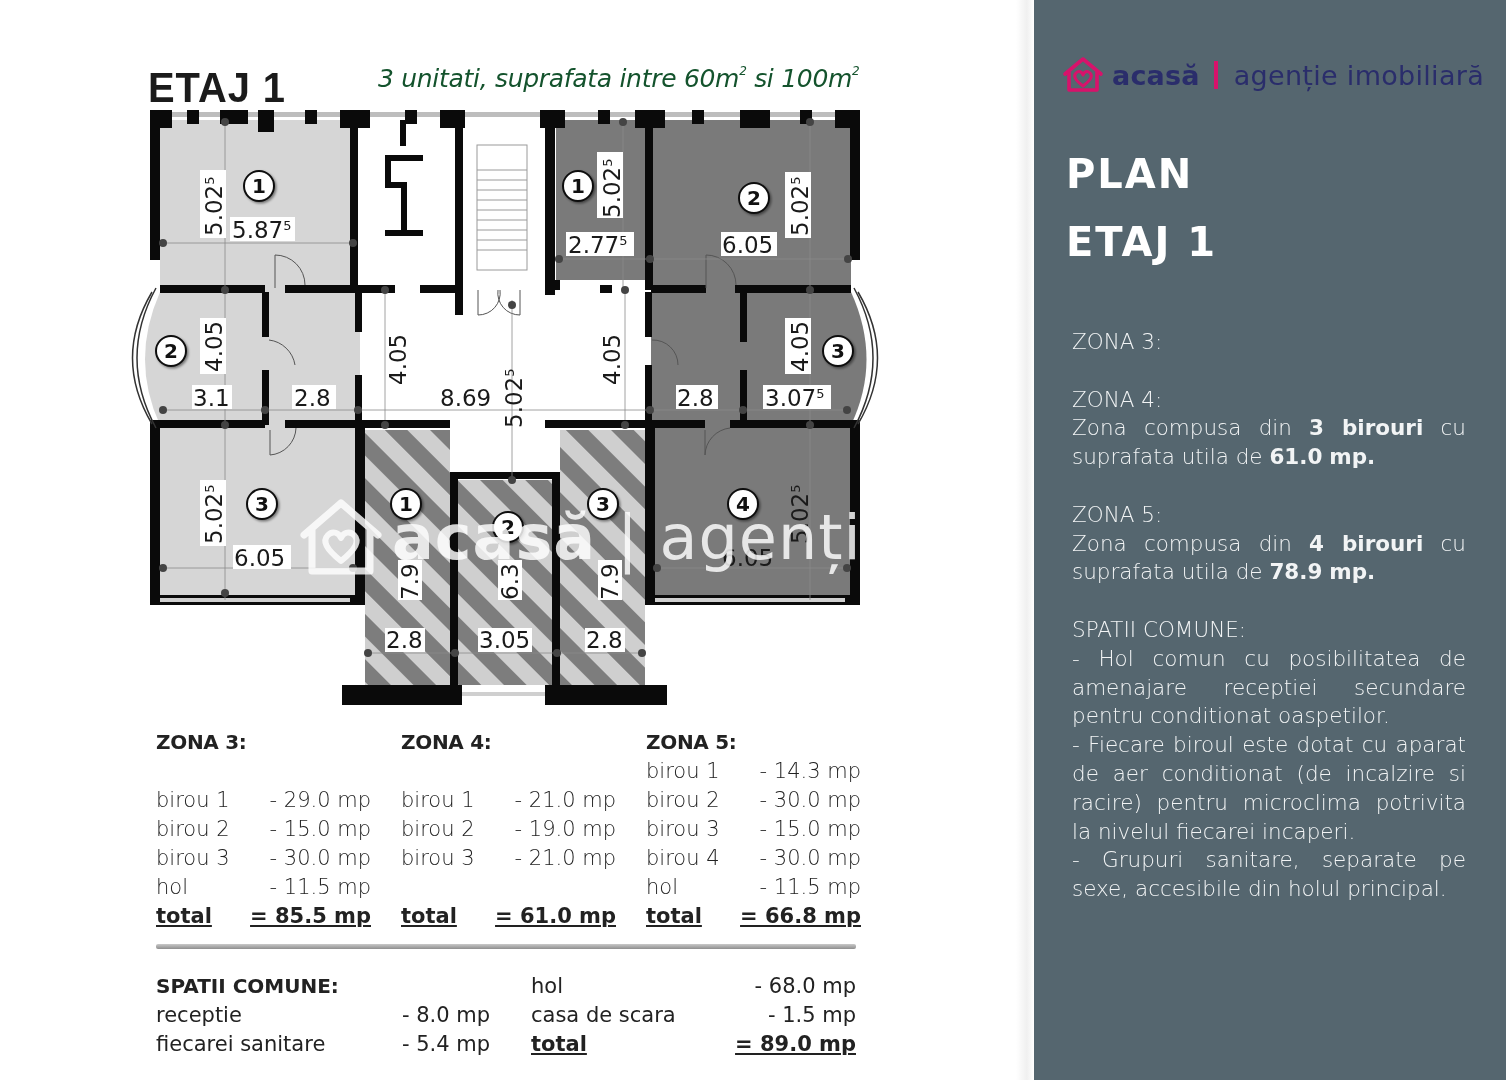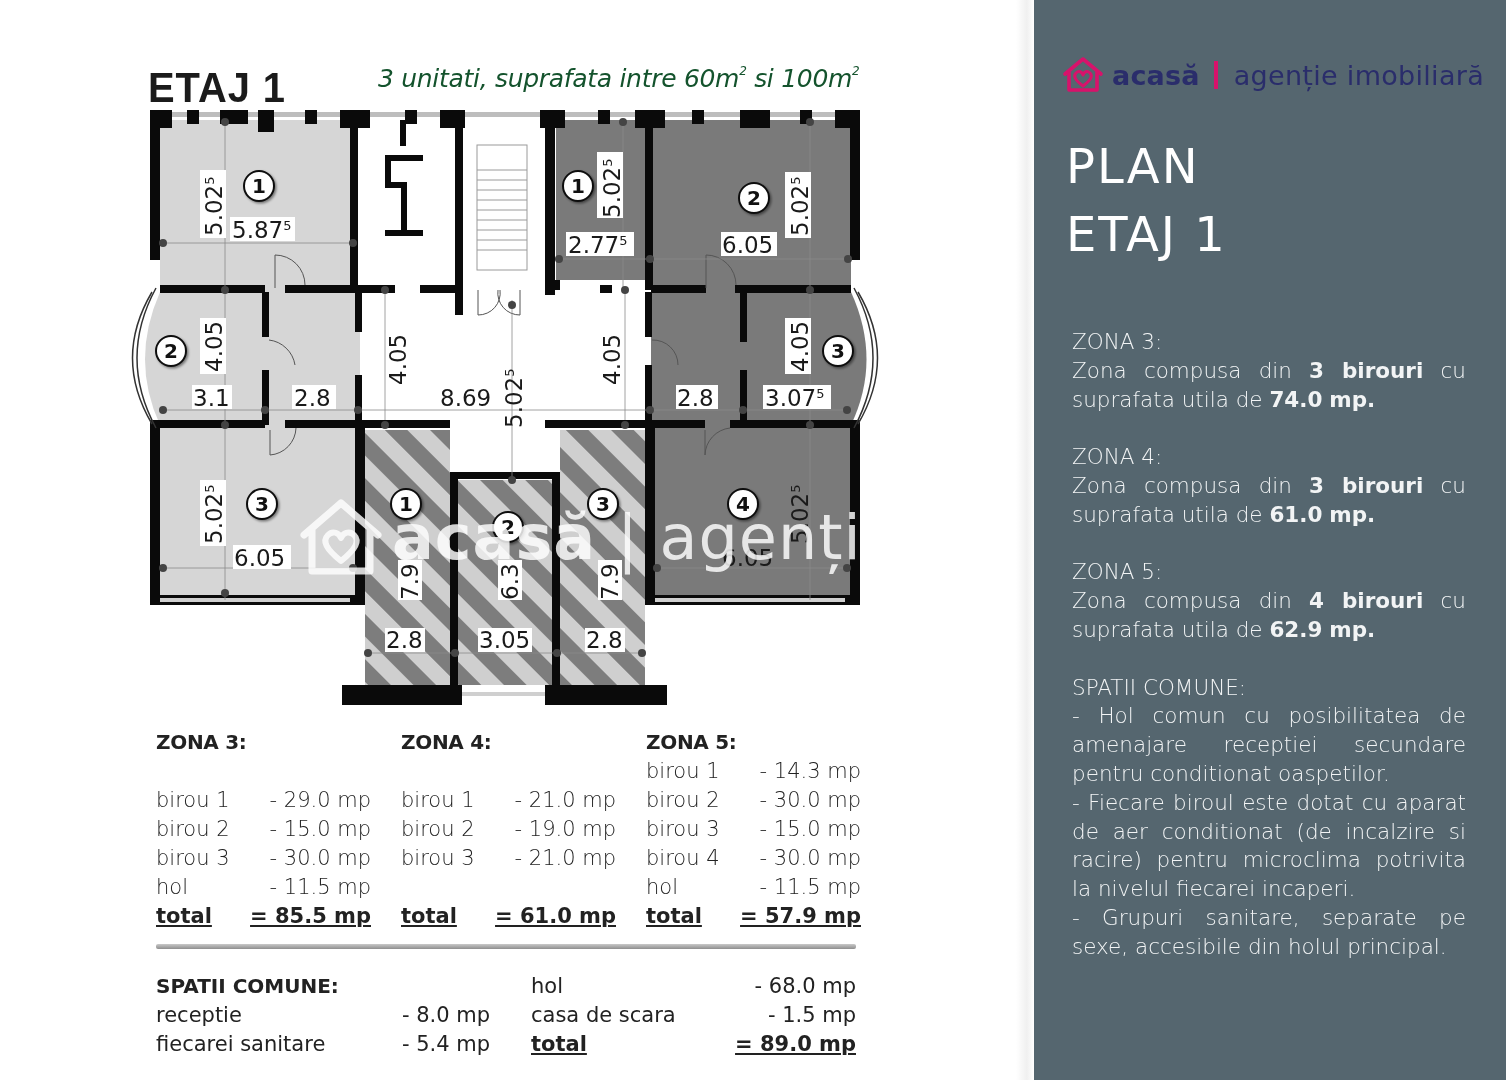--- a/index.html
+++ b/index.html
@@ -41,21 +41,21 @@
   .watermark .wm-text { font-family: "DejaVu Sans", sans-serif; font-size: 62px; color: #ffffff; letter-spacing: 1px; white-space: nowrap; }
   .watermark .wm-text b { font-weight: 700; }
 
   
   .right { position: absolute; left: 1034px; top: 0; width: 472px; height: 1080px; background: #55666f; }
   .logo { position: absolute; left: 28px; top: 56px; display: flex; align-items: center; gap: 8px; }
   .logo .brand { font-family: "DejaVu Sans", sans-serif; font-weight: 700; font-size: 27px; color: #2a2d6b; letter-spacing: 0.2px; }
   .logo .sep { width: 4px; height: 28px; background: #d8126b; margin: 0 8px 0 6px; }
   .logo .tag { font-family: "DejaVu Sans", sans-serif; font-weight: 400; font-size: 27px; color: #2a2d6b; letter-spacing: 0.3px; }
 
-  .big-title { position: absolute; left: 32px; top: 132px; font-family: "DejaVu Sans", sans-serif; font-weight: 400; font-size: 48px; line-height: 68px; color: #ffffff; letter-spacing: 2px; }
+  .big-title { position: absolute; left: 32px; top: 140px; font-family: "DejaVu Sans", sans-serif; font-weight: 700; font-size: 40px; line-height: 68px; color: #ffffff; letter-spacing: 2px; }
 
   .desc { position: absolute; left: 38px; top: 328px; width: 394px; font-family: "DejaVu Sans", sans-serif; font-size: 21.5px; line-height: 28.8px; color: #f2f4f5; font-weight: 300; }
   .desc p { text-align: justify; text-align-last: justify; }
   .desc p.last { text-align-last: left; }
   .desc .head { text-align-last: left; }
   .desc b { font-weight: 700; }
   .desc .gap { height: 28.8px; }
 </style>
 </head>
 <body>
@@ -380,21 +380,21 @@
     <div class="zr total"><span>total</span><span>= 61.0 mp</span></div>
   </div>
 
   <div class="zone-col" style="left:646px;">
     <div class="zh">ZONA 5:</div>
     <div class="zr"><span>birou 1</span><span>- 14.3 mp</span></div>
     <div class="zr"><span>birou 2</span><span>- 30.0 mp</span></div>
     <div class="zr"><span>birou 3</span><span>- 15.0 mp</span></div>
     <div class="zr"><span>birou 4</span><span>- 30.0 mp</span></div>
     <div class="zr"><span>hol</span><span>- 11.5 mp</span></div>
-    <div class="zr total"><span>total</span><span>= 57.9 mp</span></div>
+    <div class="zr total"><span>total</span><span>= 66.8 mp</span></div>
   </div>
 
   <div class="divider"></div>
 
   <div class="common" style="left:156px; width:334px;">
     <div class="cr ch"><span>SPATII COMUNE:</span></div>
     <div class="cr"><span>receptie</span><span>- 8.0 mp</span></div>
     <div class="cr"><span>fiecarei sanitare</span><span>- 5.4 mp</span></div>
   </div>
   <div class="common" style="left:531px; width:325px;">
@@ -417,26 +417,25 @@
     <span class="tag">agenție imobiliară</span>
   </div>
 
   <div class="big-title">
     <div>PLAN</div>
     <div>ETAJ 1</div>
   </div>
 
   <div class="desc">
     <p class="head">ZONA 3:</p>
-    <p class="last"><span>Zona compusa din </span><b>3 birouri</b><span> cu suprafata utila de </span><b>74.0</b> <b>mp.</b></p>
     <div class="gap"></div>
     <p class="head">ZONA 4:</p>
     <p class="last"><span>Zona compusa din </span><b>3 birouri</b><span> cu suprafata utila de </span><b>61.0</b> <b>mp.</b></p>
     <div class="gap"></div>
     <p class="head">ZONA 5:</p>
-    <p class="last"><span>Zona compusa din </span><b>4 birouri</b><span> cu suprafata utila de </span><b>62.9</b> <b>mp.</b></p>
+    <p class="last"><span>Zona compusa din </span><b>4 birouri</b><span> cu suprafata utila de </span><b>78.9</b> <b>mp.</b></p>
     <div class="gap"></div>
     <p class="head">SPATII COMUNE:</p>
     <p class="last">- Hol comun cu posibilitatea de amenajare receptiei secundare pentru conditionat oaspetilor.</p>
     <p class="last">- Fiecare biroul este dotat cu aparat de aer conditionat (de incalzire si racire) pentru microclima potrivita la nivelul fiecarei incaperi.</p>
     <p class="last">- Grupuri sanitare, separate pe sexe, accesibile din holul principal.</p>
   </div>
 </div>
 
 </body></html>

